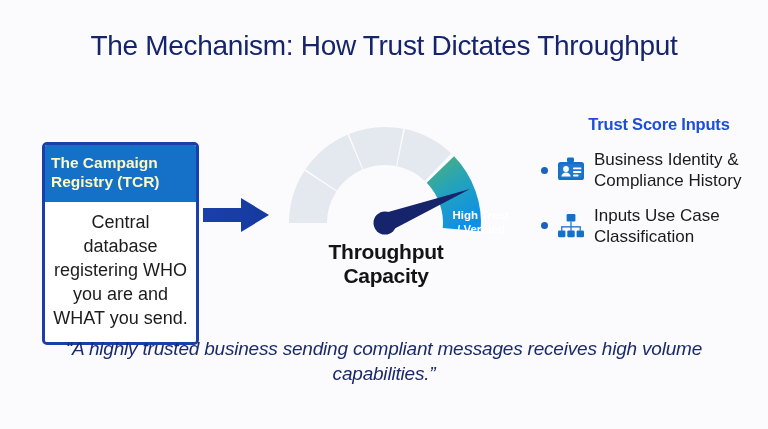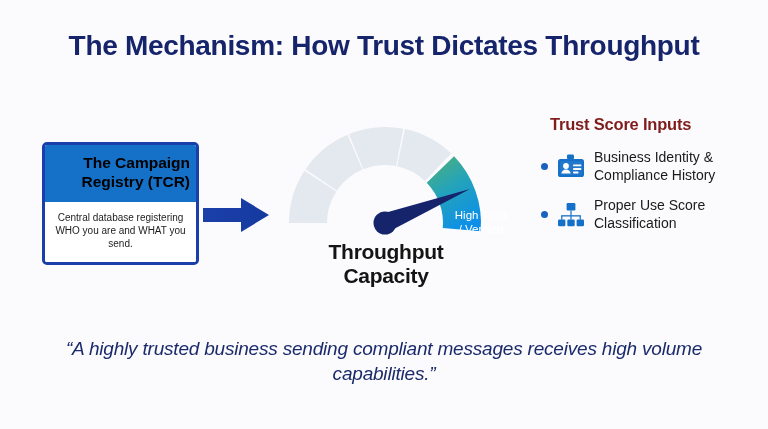--- a/index.html
+++ b/index.html
@@ -22,51 +22,51 @@
   }
 
   
   #title {
     position: absolute;
     left: 0;
     top: 30px;
     width: 768px;
     text-align: center;
     font-size: 28px;
-    font-weight: bold;
+    font-weight: normal;
     color: #15246b;
     letter-spacing: -0.3px;
     white-space: nowrap;
   }
 
   
   #tcr-card {
     position: absolute;
     left: 42px;
     top: 142px;
     width: 157px;
     border: 3px solid #1b3faa;
     border-radius: 5px;
     background: #ffffff;
     box-sizing: border-box;
     overflow: hidden;
   }
   #tcr-card-header {
     background: #1570c8;
-    color: #000000;
+    color: #fef9c3;
     font-size: 15.5px;
     font-weight: bold;
     line-height: 1.22;
-    text-align: right;
+    text-align: left;
     padding: 9px 6px 10px 6px;
   }
   #tcr-card-body {
     background: #ffffff;
     color: #1c1c1c;
-    font-size: 10px;
+    font-size: 18px;
     line-height: 1.33;
     text-align: center;
     padding: 9px 8px 11px 8px;
   }
 
   
   #arrow {
     position: absolute;
     left: 203px;
     top: 198px;
@@ -94,38 +94,39 @@
     line-height: 1.12;
     letter-spacing: -0.3px;
   }
   #gauge-seg-label {
     position: absolute;
     left: 452px;
     top: 208px;
     width: 58px;
     text-align: center;
     font-size: 11.5px;
-    font-weight: normal;
+    font-weight: bold;
     color: #ffffff;
     line-height: 1.26;
   }
 
   
   #inputs-panel {
     position: absolute;
     left: 541px;
     top: 115px;
     width: 220px;
   }
   #inputs-heading {
     font-size: 16.5px;
     font-weight: bold;
-    color: #7f1d1d;
-    margin: 0 0 15px 9px;
+    color: #1d4ed8;
+    margin: 0 0 15px 16px;
     letter-spacing: -0.2px;
+    text-align: center;
   }
   .input-item {
     display: flex;
     align-items: center;
     margin-bottom: 13px;
     min-height: 34px;
   }
   .bullet {
     width: 7px;
     height: 7px;
@@ -137,21 +138,21 @@
   .item-icon {
     flex: 0 0 30px;
     width: 30px;
     height: 30px;
     margin-right: 8px;
     display: flex;
     align-items: center;
     justify-content: center;
   }
   .item-text {
-    font-size: 14px;
+    font-size: 17px;
     color: #1a1a1a;
     line-height: 1.25;
   }
 
   
   #quote {
     position: absolute;
     left: 60px;
     top: 336px;
     width: 648px;
@@ -243,19 +244,19 @@
         <svg width="28" height="26" viewBox="0 0 28 26">
           <rect x="9.6" y="1" width="8.8" height="7.6" rx="1.3" fill="#1570c8"></rect>
           <path d="M13.4 8.6h1.2v5h-1.2z" fill="#1570c8"></path>
           <path d="M4.2 13.2h19.6v1.3H4.2z" fill="#1570c8"></path>
           <path d="M4.2 13.8h1.2v4h-1.2zM13.4 13.8h1.2v4h-1.2zM22.6 13.8h1.2v4h-1.2z" fill="#1570c8"></path>
           <rect x="1" y="17.6" width="7.4" height="6.6" rx="1.2" fill="#1570c8"></rect>
           <rect x="10.3" y="17.6" width="7.4" height="6.6" rx="1.2" fill="#1570c8"></rect>
           <rect x="19.6" y="17.6" width="7.4" height="6.6" rx="1.2" fill="#1570c8"></rect>
         </svg>
       </div>
-      <div class="item-text">Proper Use Score Classification</div>
+      <div class="item-text">Inputs Use Case Classification</div>
     </div>
   </div>
 
   <div id="quote">“A highly trusted business sending compliant messages receives high volume capabilities.”</div>
 
 </div>
 
 </body></html>

